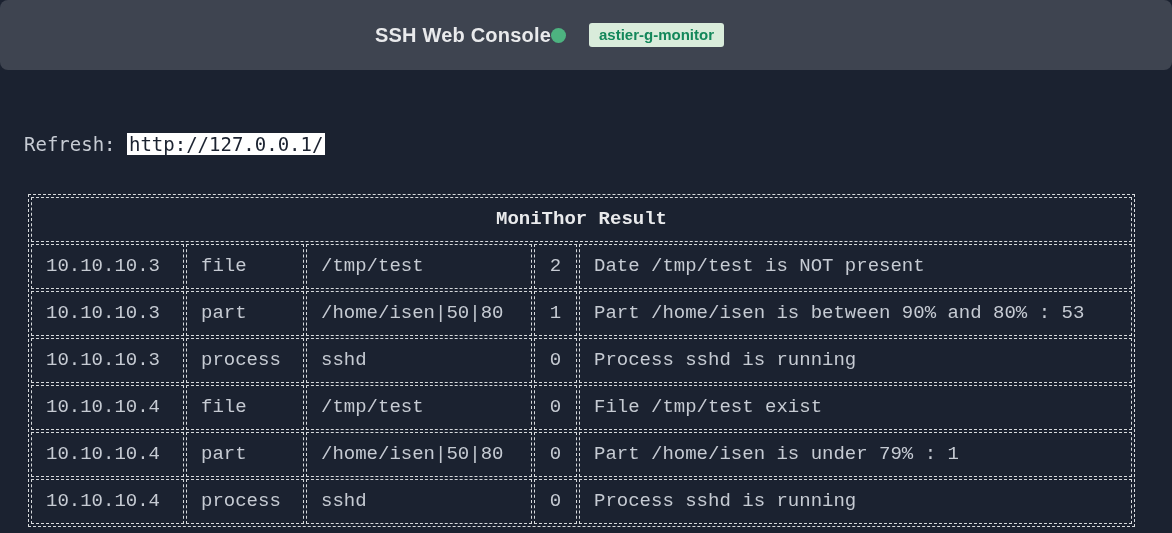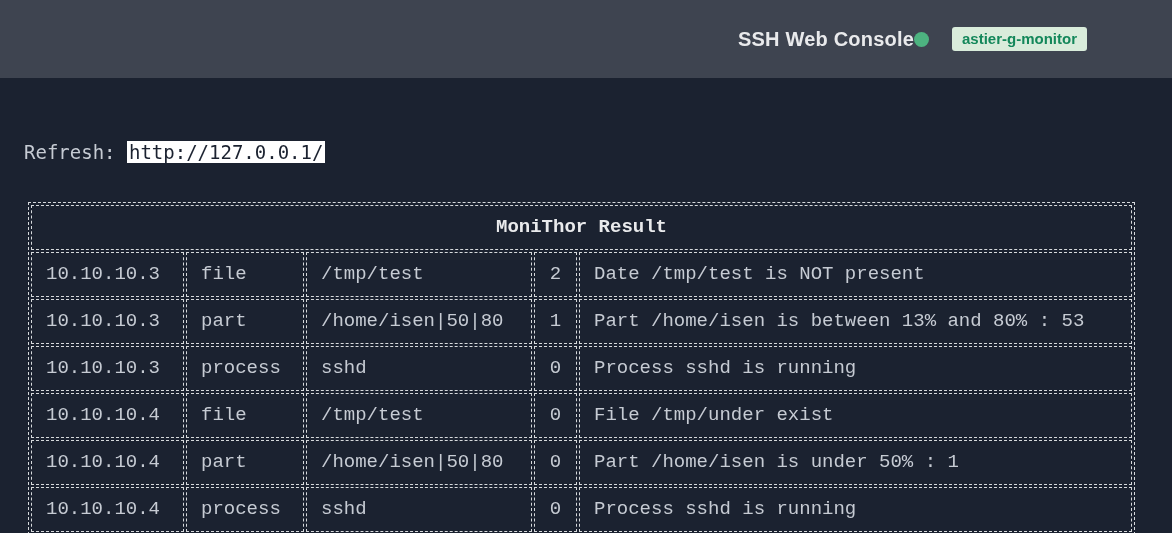--- a/index.html
+++ b/index.html
@@ -16,26 +16,27 @@
   }
   * { margin: 0; padding: 0; box-sizing: border-box; }
   html, body { width: 1172px; height: 533px; }
   body {
     background: var(--page-bg);
     overflow: hidden;
     font-family: "DejaVu Sans Mono", "Liberation Mono", monospace;
     color: var(--text);
   }
   .topbar {
-    height: 78px;
+    height: 70px;
     background: var(--topbar-bg);
     display: flex;
     align-items: center;
-    justify-content: flex-end;
+    justify-content: center;
     padding: 0 85px 0 12px;
+    border-radius: 8px;
   }
   .app-title {
     font-family: "Liberation Sans", sans-serif;
     font-weight: bold;
     font-size: 20px;
     color: var(--title);
     letter-spacing: 0.2px;
   }
   .status-group { display: flex; align-items: center; gap: 23px; }
   .status-dot {
@@ -122,45 +123,45 @@
     <td class="c-target">/tmp/test</td>
     <td class="c-code">2</td>
     <td class="c-msg">Date /tmp/test is NOT present</td>
   </tr>
 
   <tr>
     <td class="c-host">10.10.10.3</td>
     <td class="c-check">part</td>
     <td class="c-target">/home/isen|50|80</td>
     <td class="c-code">1</td>
-    <td class="c-msg">Part /home/isen is between 13% and 80% : 53</td>
+    <td class="c-msg">Part /home/isen is between 90% and 80% : 53</td>
   </tr>
 
   <tr>
     <td class="c-host">10.10.10.3</td>
     <td class="c-check">process</td>
     <td class="c-target">sshd</td>
     <td class="c-code">0</td>
     <td class="c-msg">Process sshd is running</td>
   </tr>
 
   <tr>
     <td class="c-host">10.10.10.4</td>
     <td class="c-check">file</td>
     <td class="c-target">/tmp/test</td>
     <td class="c-code">0</td>
-    <td class="c-msg">File /tmp/under exist</td>
+    <td class="c-msg">File /tmp/test exist</td>
   </tr>
 
   <tr>
     <td class="c-host">10.10.10.4</td>
     <td class="c-check">part</td>
     <td class="c-target">/home/isen|50|80</td>
     <td class="c-code">0</td>
-    <td class="c-msg">Part /home/isen is under 50% : 1</td>
+    <td class="c-msg">Part /home/isen is under 79% : 1</td>
   </tr>
 
   <tr>
     <td class="c-host">10.10.10.4</td>
     <td class="c-check">process</td>
     <td class="c-target">sshd</td>
     <td class="c-code">0</td>
     <td class="c-msg">Process sshd is running</td>
   </tr>
 </tbody>

